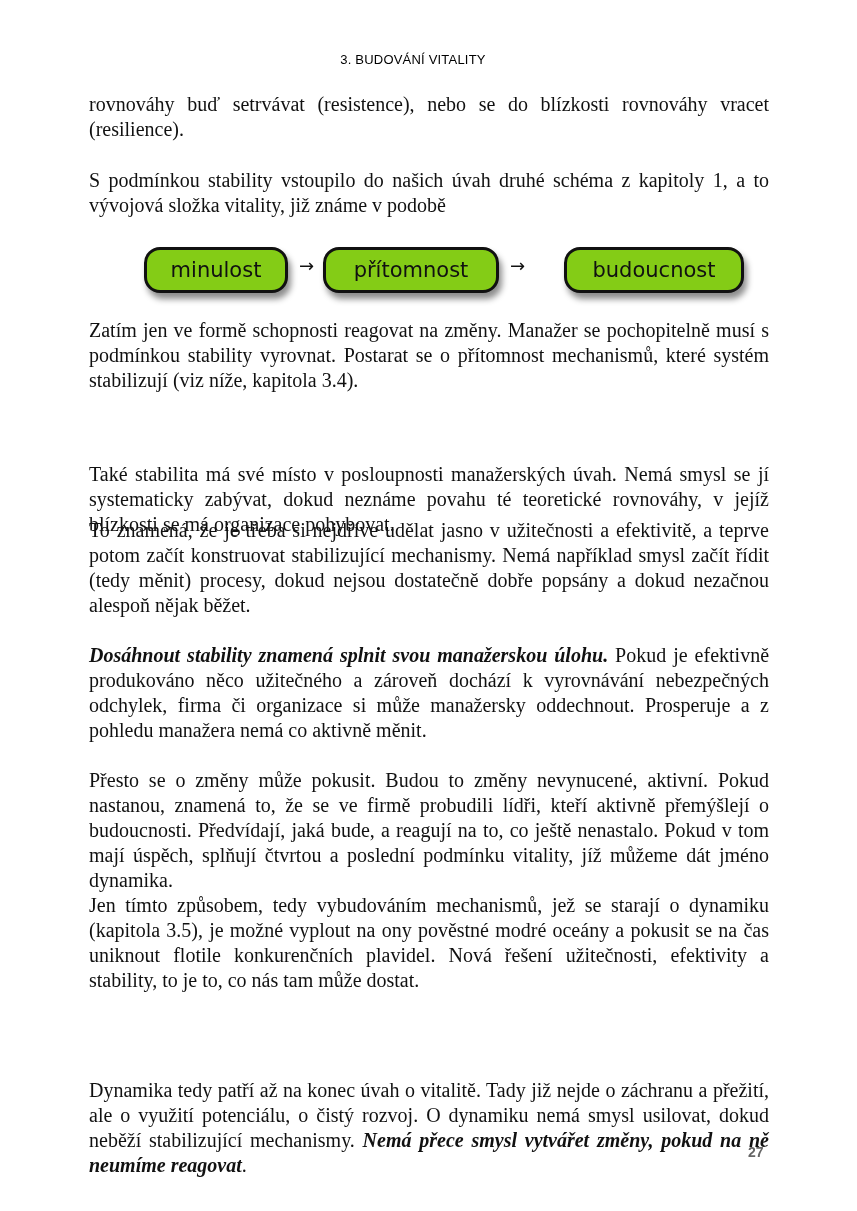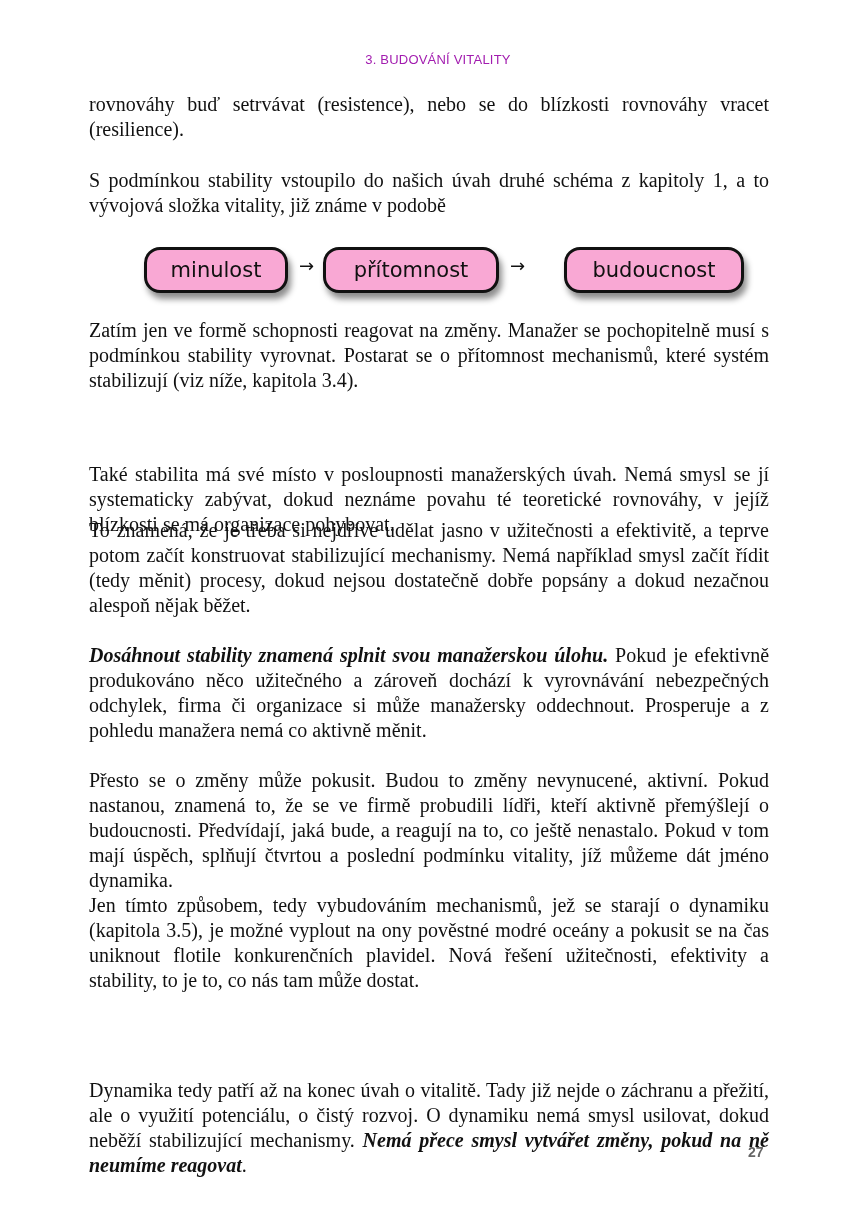--- a/index.html
+++ b/index.html
@@ -1,22 +1,21 @@
 <!DOCTYPE html>
 <html><head>
 <meta charset="utf-8">
 <style>
   html, body { margin: 0; padding: 0; background: #ffffff; }
   body { width: 857px; height: 1211px; position: relative; overflow: hidden; }
   .page { position: absolute; left: 0; top: 0; width: 857px; height: 1211px; background: #fff; }
   .running-head {
     position: absolute; top: 52px; left: 0; width: 826px; text-align: center;
-    font-family: "Liberation Sans", sans-serif; font-size: 13px; color: #a21caf;
+    font-family: "Liberation Sans", sans-serif; font-size: 13px; color: #000000;
     letter-spacing: 0.2px;
-    padding-left: 25px;
   }
   .body-text {
     position: absolute; left: 89px; width: 680px;
     font-family: "Liberation Serif", serif; font-size: 20px; line-height: 25px;
     color: #111; text-align: justify;
   }
   .body-text p { margin: 0; }
   .p1 { top: 92px; }
   .p2 { top: 168px; }
   .p3 { top: 318px; }
@@ -24,21 +23,21 @@
   .p5 { top: 518px; }
   .p6 { top: 643px; }
   .p7 { top: 768px; }
   .p8 { top: 893px; }
   .p9 { top: 1078px; }
   .bi { font-weight: bold; font-style: italic; }
   .b { font-weight: normal; }
   .diagram { position: absolute; top: 247px; left: 0; width: 857px; height: 60px; }
   .box {
     position: absolute; top: 0; height: 40px; border: 3px solid #111; border-radius: 16px;
-    background: #f9a8d4; box-shadow: 3px 6px 6px rgba(0,0,0,0.45);
+    background: #84cc16; box-shadow: 3px 6px 6px rgba(0,0,0,0.45);
     font-family: "DejaVu Sans", sans-serif; font-size: 21px; color: #111;
     display: flex; align-items: center; justify-content: center; box-sizing: content-box;
   }
   .box1 { left: 144px; width: 138px; }
   .box2 { left: 323px; width: 170px; }
   .box3 { left: 564px; width: 174px; }
   .arrow {
     position: absolute; top: 8px; font-family: "DejaVu Sans", sans-serif; font-size: 18px; color: #111;
   }
   .arrow1 { left: 299px; }

